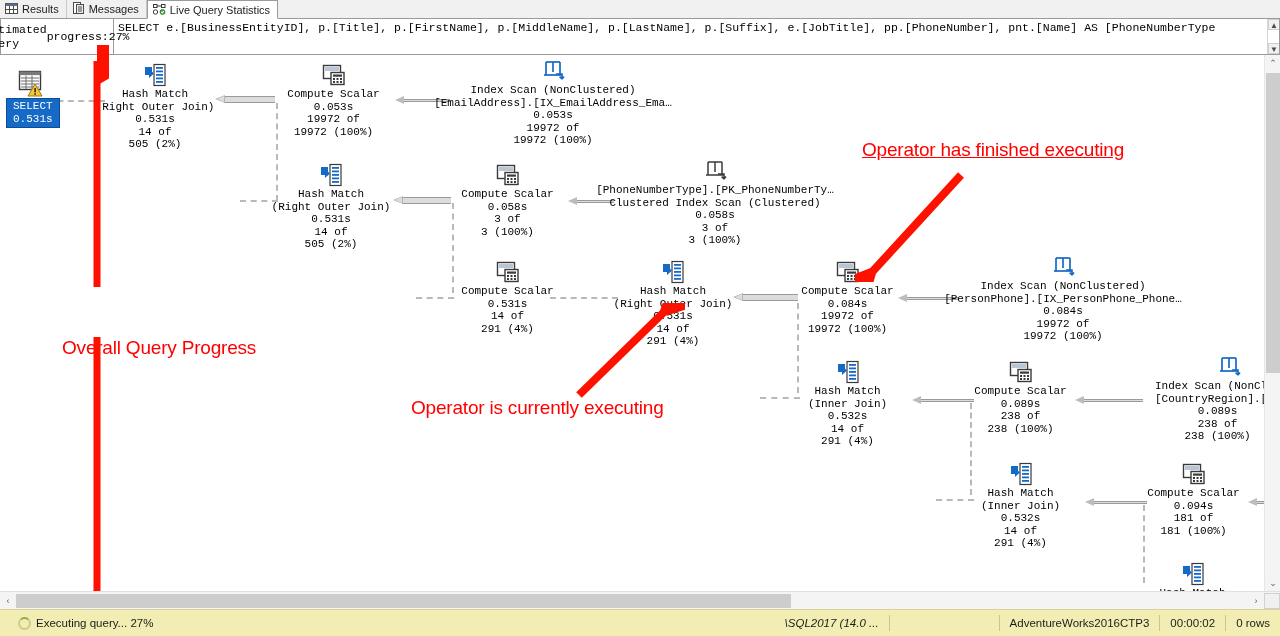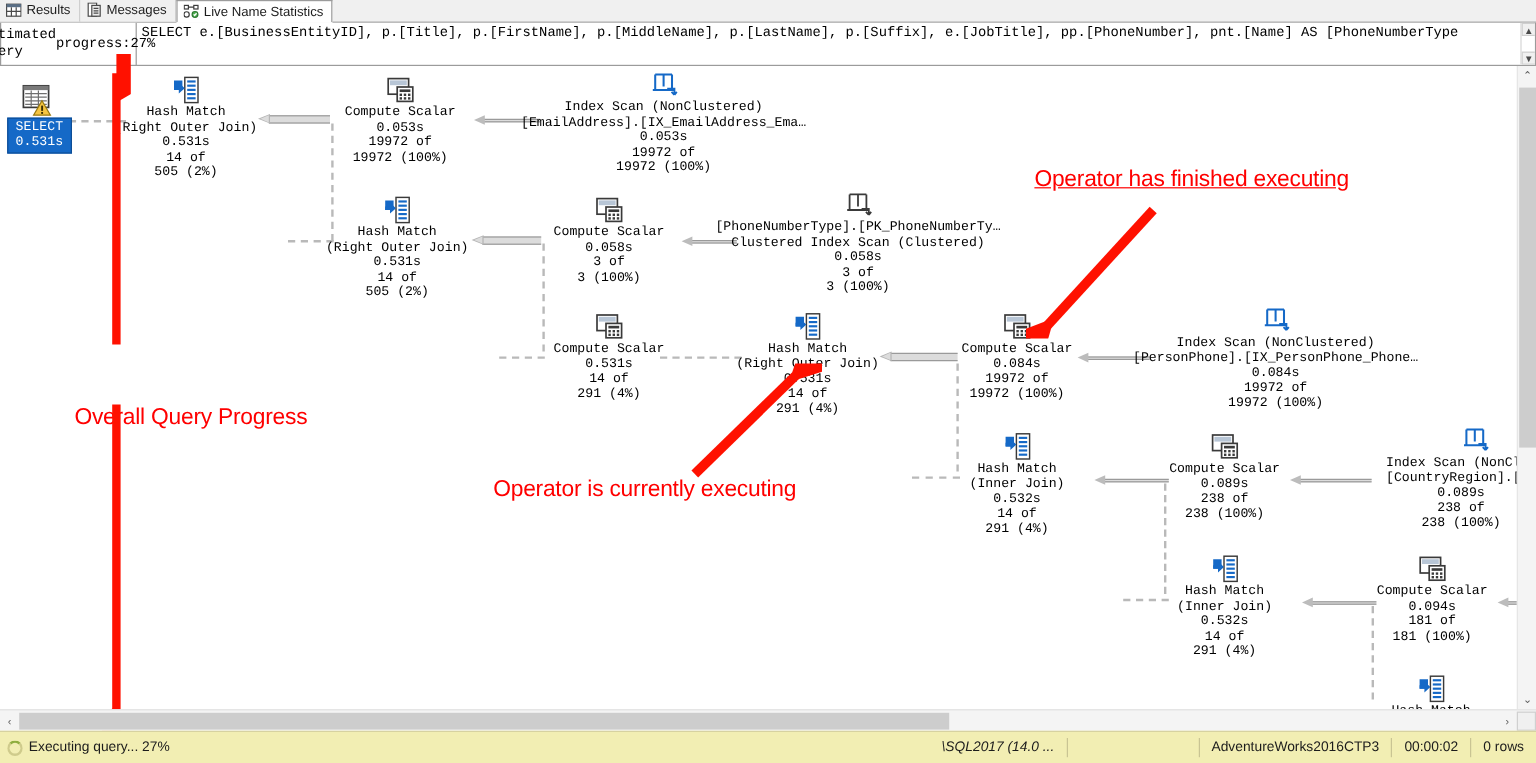--- a/index.html
+++ b/index.html
@@ -190,21 +190,21 @@
   }
 
   
   .statusbar {
     position:absolute; left:0; top:609px; width:1280px; height:27px;
     background:#f2eeb3;
     border-top:1px solid #d7d2a0;
     display:flex; align-items:center;
     font-size:11.5px; color:#1c1c1c;
   }
-  .sb-left { display:flex; align-items:center; gap:5px; padding-left:6px; }
+  .sb-left { display:flex; align-items:center; gap:5px; padding-left:18px; }
   .sb-spacer { flex:1 1 auto; }
   .sb-cell {
     padding:0 10px; height:16px; display:flex; align-items:center;
     border-left:1px solid #c9c493;
     white-space:nowrap;
   }
   .sb-cell.nodiv { border-left:none;font-style:italic; }
   .spinner {
     width:13px; height:13px; border-radius:50%;
     border:2px solid #cfcb8c; border-top-color:#8fae3f;
@@ -239,21 +239,21 @@
     </div>
     <div class="tab active">
       <svg class="tabicon" viewBox="0 0 13 13">
         <rect x="0.5" y="1.5" width="3.5" height="3" fill="#ffffff" stroke="#3b3b3b"></rect>
         <rect x="8.5" y="1.5" width="3.5" height="3" fill="#ffffff" stroke="#3b3b3b"></rect>
         <line x1="4" y1="3" x2="8.5" y2="3" stroke="#3b3b3b"></line>
         <circle cx="2.5" cy="9" r="2.2" fill="#ffffff" stroke="#3b3b3b"></circle>
         <circle cx="9.5" cy="9" r="2.4" fill="#4caf50" stroke="#2f7a33"></circle>
         <path d="M8.4 9 L9.2 9.9 L10.8 8" stroke="#ffffff" fill="none" stroke-width="1.1"></path>
       </svg>
-      <span>Live Name Statistics</span>
+      <span>Live Query Statistics</span>
     </div>
   </div>
 
   <div class="header">
     <div class="est-box">
       <div>Estimated query</div>
       <div>progress:27%</div>
     </div>
     <div class="qtext-box">
       <div class="qline">SELECT e.[BusinessEntityID], p.[Title], p.[FirstName], p.[MiddleName], p.[LastName], p.[Suffix], e.[JobTitle], pp.[PhoneNumber], pnt.[Name] AS [PhoneNumberType</div>

